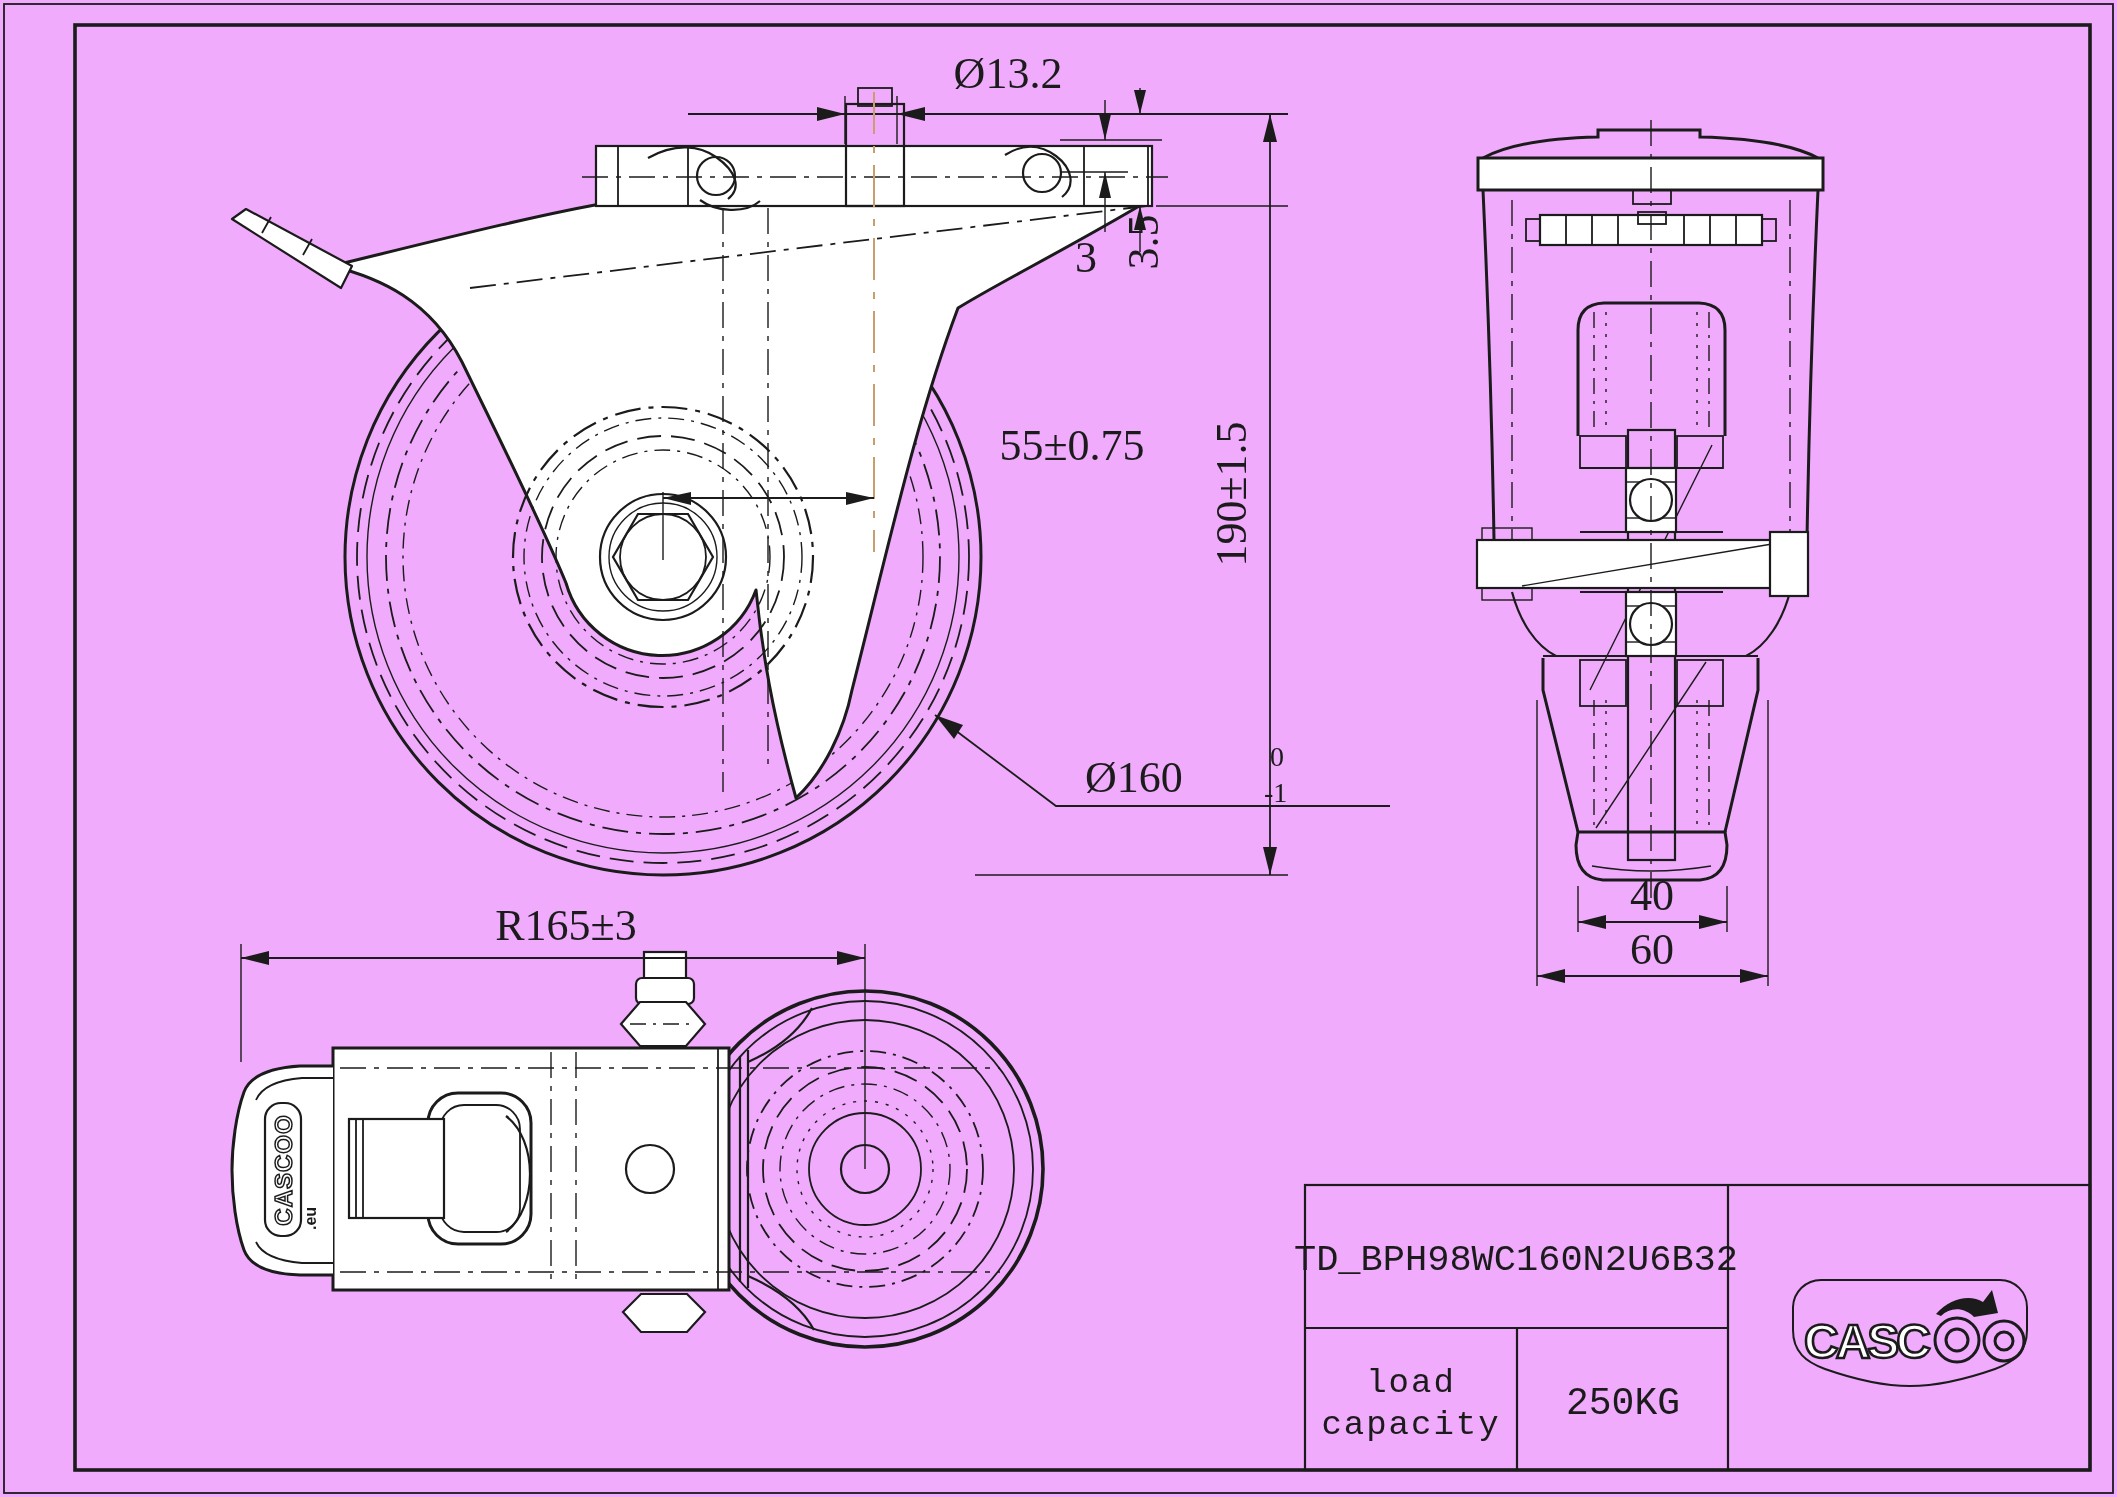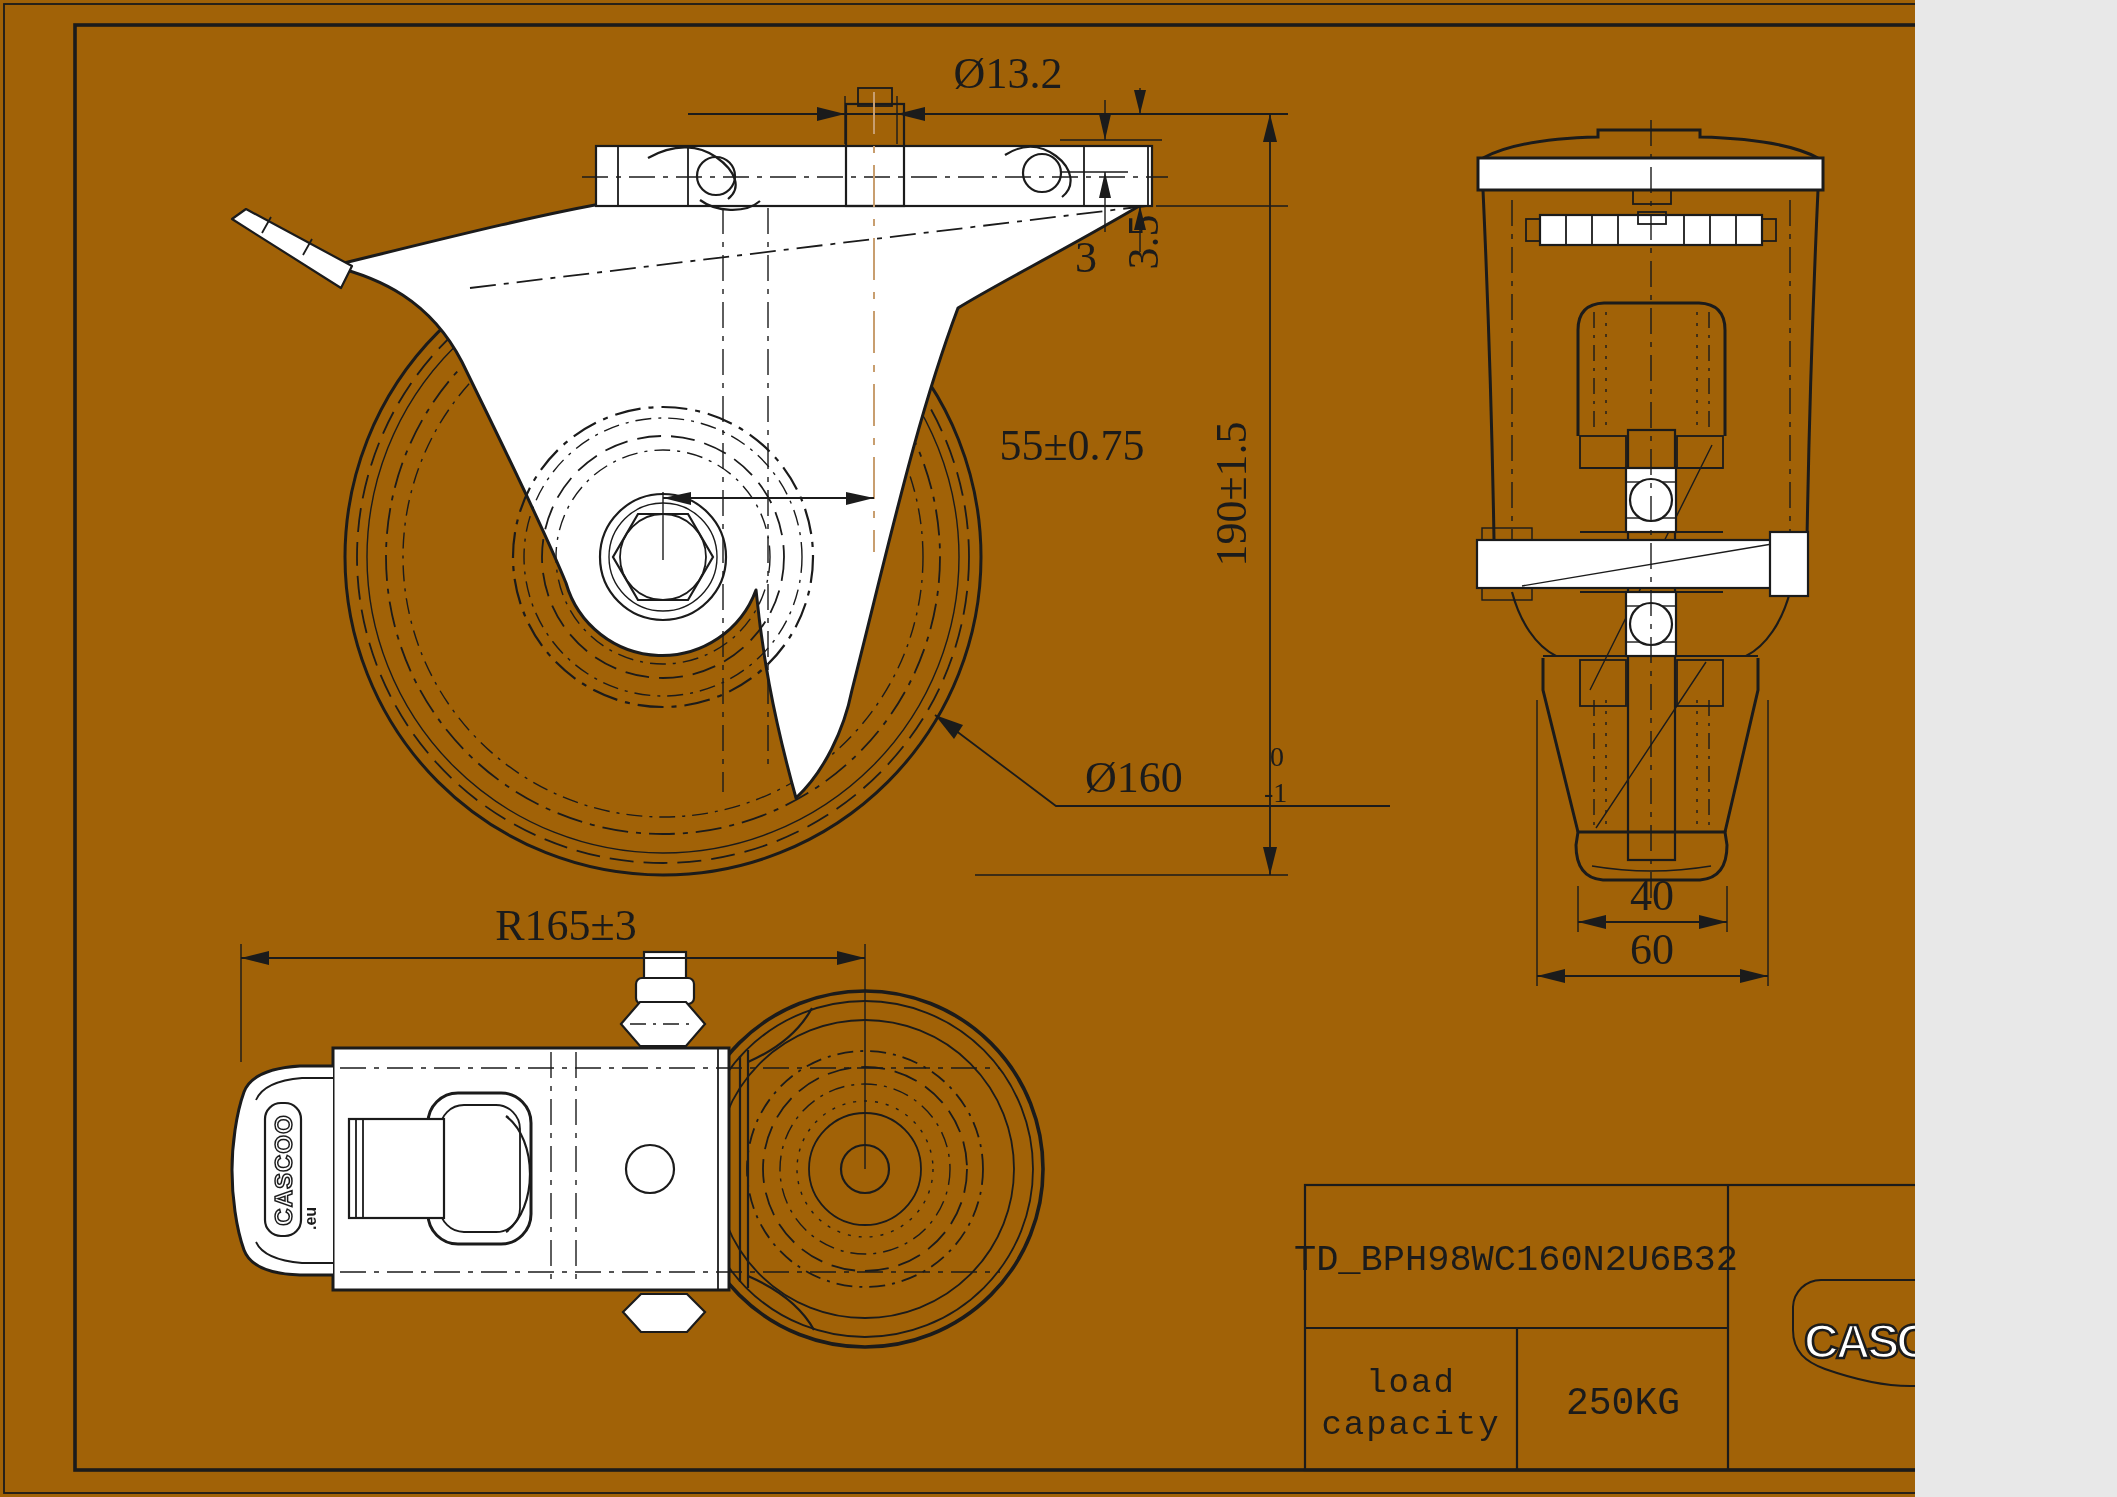--- a/index.html
+++ b/index.html
@@ -1,16 +1,16 @@
 <!DOCTYPE html>
 <html><head>
 <meta charset="utf-8">
 <style>
   html,body{margin:0;padding:0;background:#e8e8e8;}
-  #sheet{position:relative;width:1915px;height:1497px;background:#a16207;
+  #sheet{position:relative;width:2117px;height:1497px;background:#f0abfc;
          font-family:"Liberation Serif",serif;overflow:hidden;}
   svg{position:absolute;left:0;top:0;}
   svg text{fill:#1b1b1b;}
   .ln{fill:none;stroke:#1b1b1b;stroke-width:2;stroke-linecap:butt;}
   .s1{stroke-width:1.4;} .s15{stroke-width:1.8;} .s2{stroke-width:2.2;}
   .s3{stroke-width:3;} .s35{stroke-width:3.6;}
   .thin{stroke-width:1.4;}
   .dsh{stroke-dasharray:24 10;}            
   .dd{stroke-dasharray:26 8 5 8;}          
   .dd2{stroke-dasharray:16 7 3 7;}

